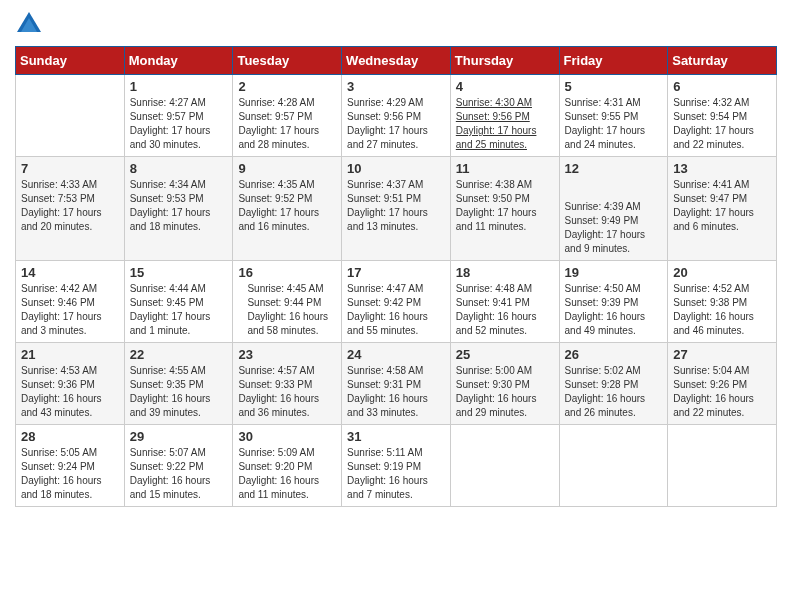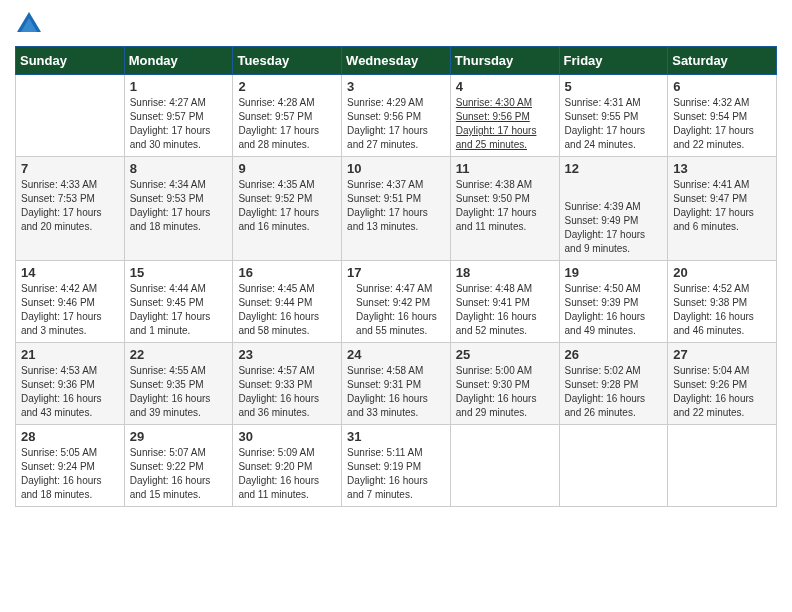--- a/index.html
+++ b/index.html
@@ -52,21 +52,21 @@
     .location {
       font-size: 16px;
       color: #555;
     }
     .calendar {
       width: 100%;
       border-collapse: collapse;
       border: 1px solid #ccc;
     }
     .calendar th {
-      background-color: #14532d;
+      background-color: #b91c1c;
       color: #fff;
       font-size: 13px;
       font-weight: bold;
       padding: 6px 4px;
       text-align: left;
       border: 1px solid #1a5a9a;
     }
     .calendar td {
       vertical-align: top;
       border: 1px solid #ccc;
@@ -218,27 +218,27 @@
 Daylight: 17 hours and 3 minutes.</div>
         </td>
         <td>
           <span class="day-number">15</span>
           <div class="day-info" style="white-space: pre-line;">Sunrise: 4:44 AM
 Sunset: 9:45 PM
 Daylight: 17 hours and 1 minute.</div>
         </td>
         <td>
           <span class="day-number">16</span>
-          <div class="day-info" style="white-space: pre-line;">Sunrise: 4:45 AM
+          <div class="day-info" style="white-space: pre-line; margin-left: 9px;">Sunrise: 4:45 AM
 Sunset: 9:44 PM
 Daylight: 16 hours and 58 minutes.</div>
         </td>
         <td>
           <span class="day-number">17</span>
-          <div class="day-info" style="white-space: pre-line; margin-left: 9px;">Sunrise: 4:47 AM
+          <div class="day-info" style="white-space: pre-line;">Sunrise: 4:47 AM
 Sunset: 9:42 PM
 Daylight: 16 hours and 55 minutes.</div>
         </td>
         <td>
           <span class="day-number">18</span>
           <div class="day-info" style="white-space: pre-line;">Sunrise: 4:48 AM
 Sunset: 9:41 PM
 Daylight: 16 hours and 52 minutes.</div>
         </td>
         <td>

